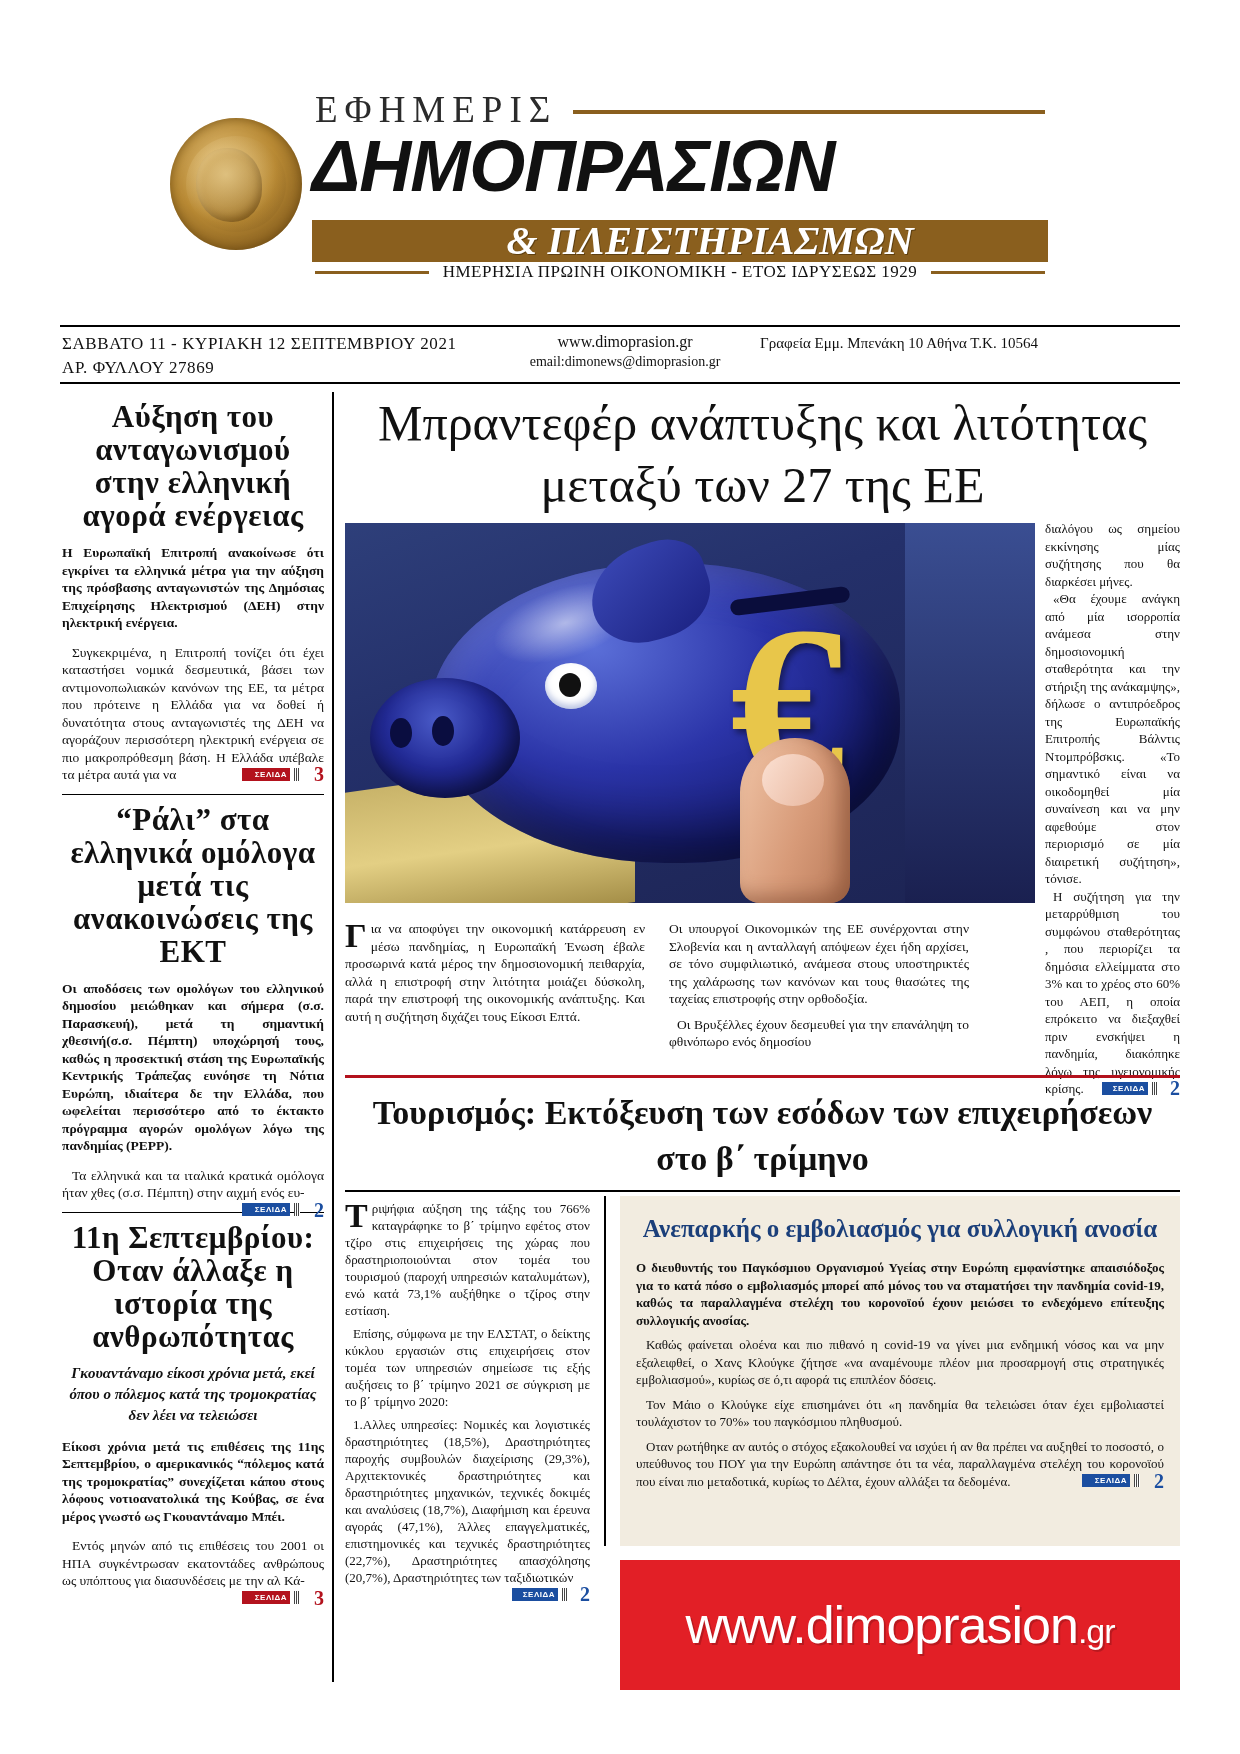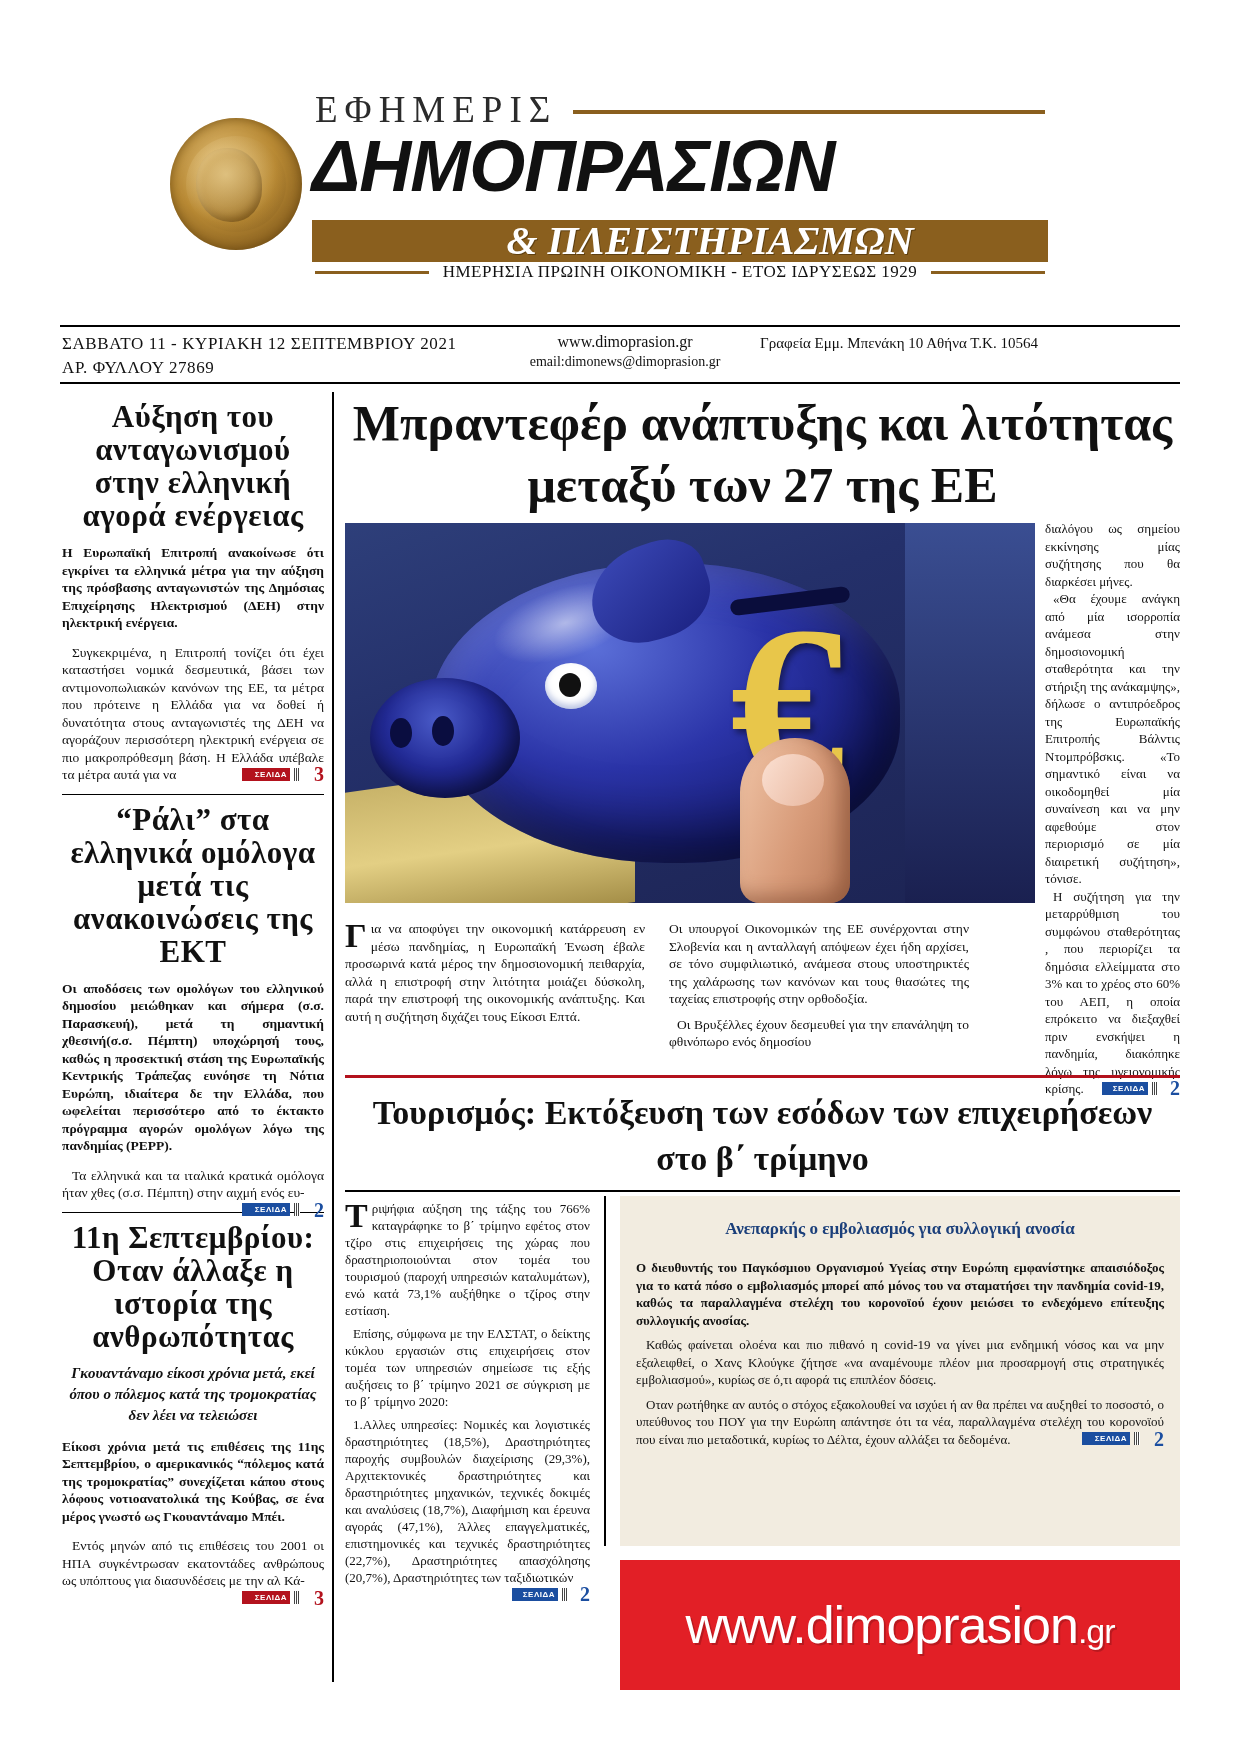--- a/index.html
+++ b/index.html
@@ -218,21 +218,21 @@
   .jump.blue .num { color: #1b4ea0; }
 
   
   .headline {
     position: absolute;
     left: 345px; top: 392px;
     width: 835px;
     text-align: center;
     font-size: 50px;
     line-height: 62px;
-    font-weight: 700;
+    font-weight: 400;
     font-family: "Liberation Serif", serif;
   }
   
   .photo {
     position: absolute;
     left: 345px; top: 523px;
     width: 690px; height: 380px;
     overflow: hidden;
     background: #1b2a5e;
   }
@@ -383,21 +383,21 @@
   .boxart {
     position: absolute; left: 620px; top: 1196px;
     width: 560px; height: 350px;
     background: #f2ece0;
     padding: 12px 16px;
     box-sizing: border-box;
   }
   .boxart h2 {
     margin: 4px 0 14px 0;
     text-align: center;
-    font-size: 17px;
+    font-size: 25px;
     line-height: 33px;
     font-weight: 700;
     color: #1b3f7a;
   }
   .boxart p {
     margin: 0 0 7px 0;
     font-size: 13px;
     line-height: 17.5px;
     text-align: justify;
     text-indent: 10px;
@@ -557,20 +557,21 @@
           <span class="num">2</span>
         </span></p>
   </div>
 
   <div class="vsep2"></div>
 
   <div class="boxart">
     <h2>Ανεπαρκής ο εμβολιασμός για συλλογική ανοσία</h2>
     <p class="bold">Ο διευθυντής του Παγκόσμιου Οργανισμού Υγείας στην Ευρώπη εμφανίστηκε απαισιόδοξος για το κατά πόσο ο εμβολιασμός μπορεί από μόνος του να σταματήσει την πανδημία covid-19, καθώς τα παραλλαγμένα στελέχη του κορονοϊού έχουν μειώσει το ενδεχόμενο επίτευξης συλλογικής ανοσίας.</p>
     <p>Καθώς φαίνεται ολοένα και πιο πιθανό η covid-19 να γίνει μια ενδημική νόσος και να μην εξαλειφθεί, ο Χανς Κλούγκε ζήτησε «να αναμένουμε πλέον μια προσαρμογή στις στρατηγικές εμβολιασμού», κυρίως σε ό,τι αφορά τις επιπλέον δόσεις.</p>
+    <p>Τον Μάιο ο Κλούγκε είχε επισημάνει ότι «η πανδημία θα τελειώσει όταν έχει εμβολιαστεί τουλάχιστον το 70%» του παγκόσμιου πληθυσμού.</p>
     <p><span>Οταν ρωτήθηκε αν αυτός ο στόχος εξακολουθεί να ισχύει ή αν θα πρέπει να αυξηθεί το ποσοστό, ο υπεύθυνος του ΠΟΥ για την Ευρώπη απάντησε ότι τα νέα, παραλλαγμένα στελέχη του κορονοϊού που είναι πιο μεταδοτικά, κυρίως το Δέλτα, έχουν αλλάξει τα δεδομένα.</span><span class="jump blue">
           <span class="tag">ΣΕΛΙΔΑ</span>
           <span class="bars"></span>
           <span class="num">2</span>
         </span></p>
   </div>
 
   <div class="ad">
     <div class="adtext"><span>www.dimoprasion</span><span class="gr">.gr</span></div>
   </div>

